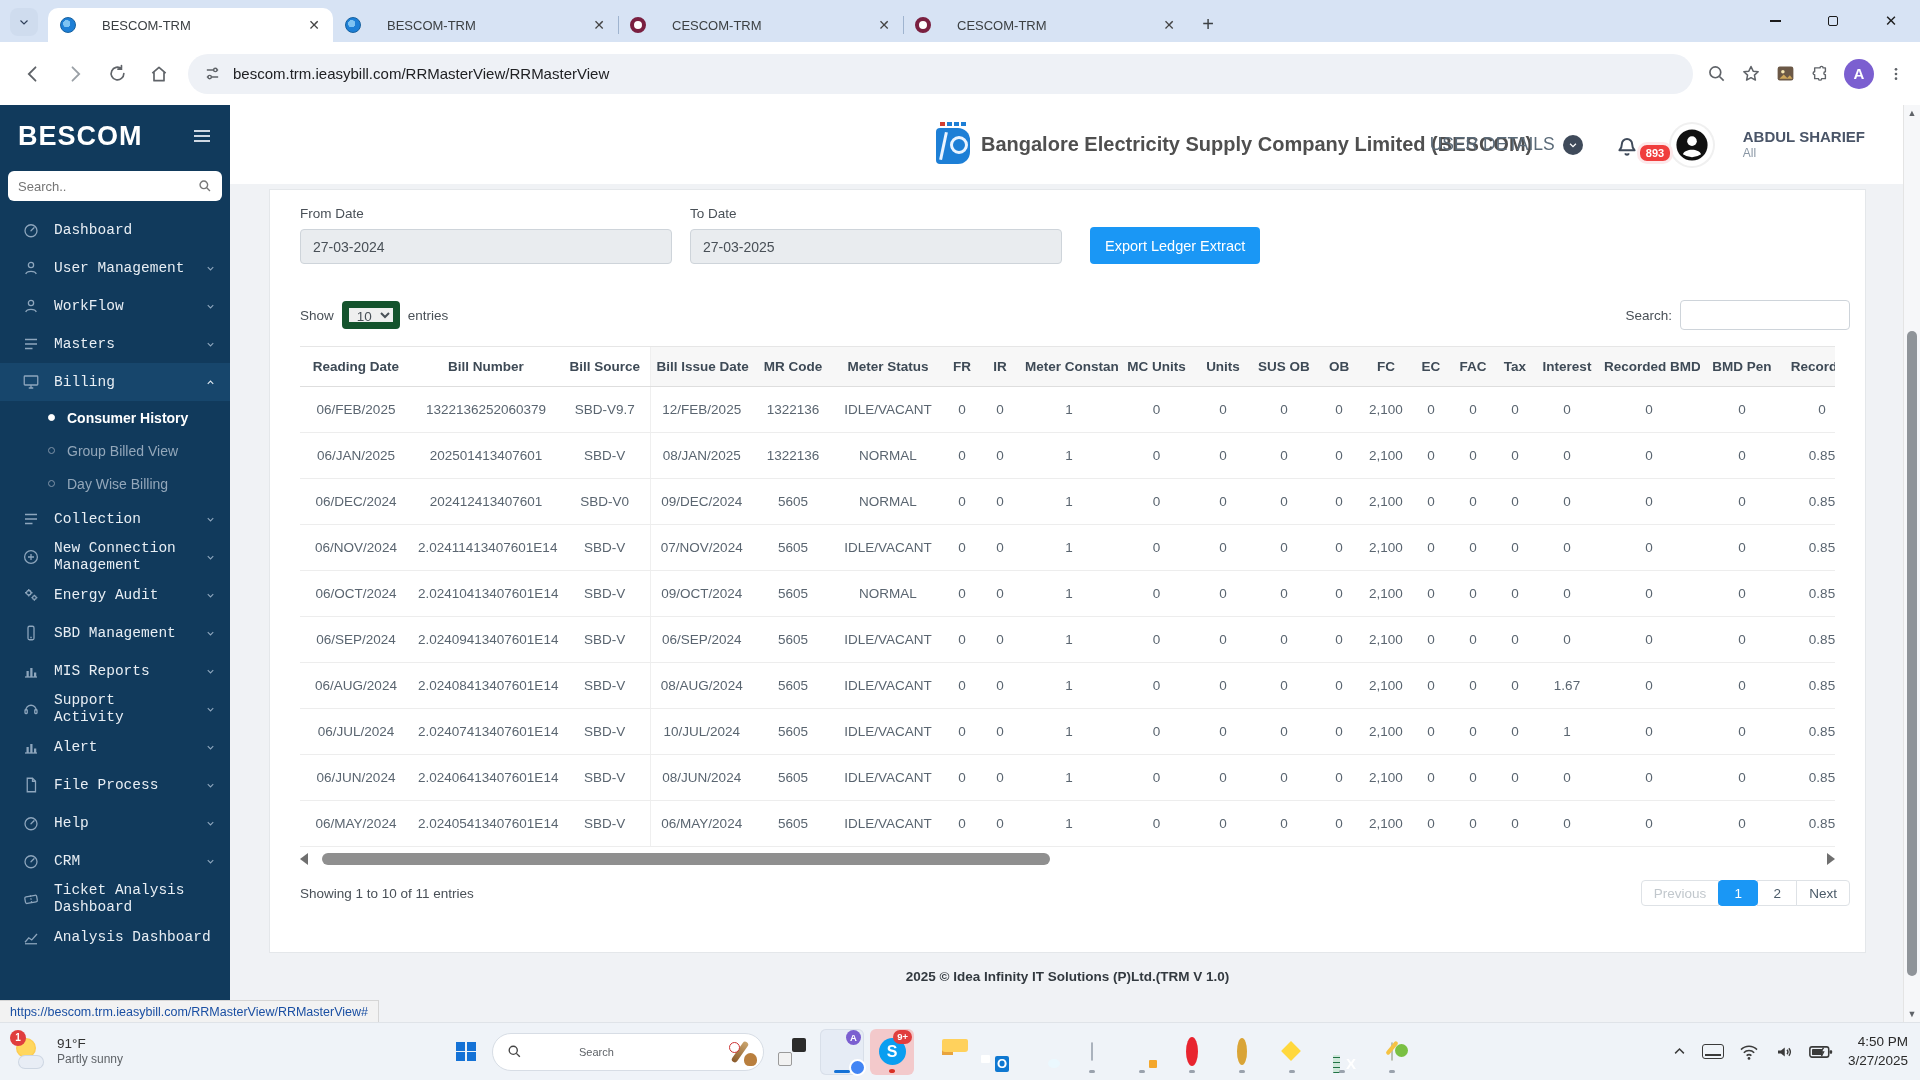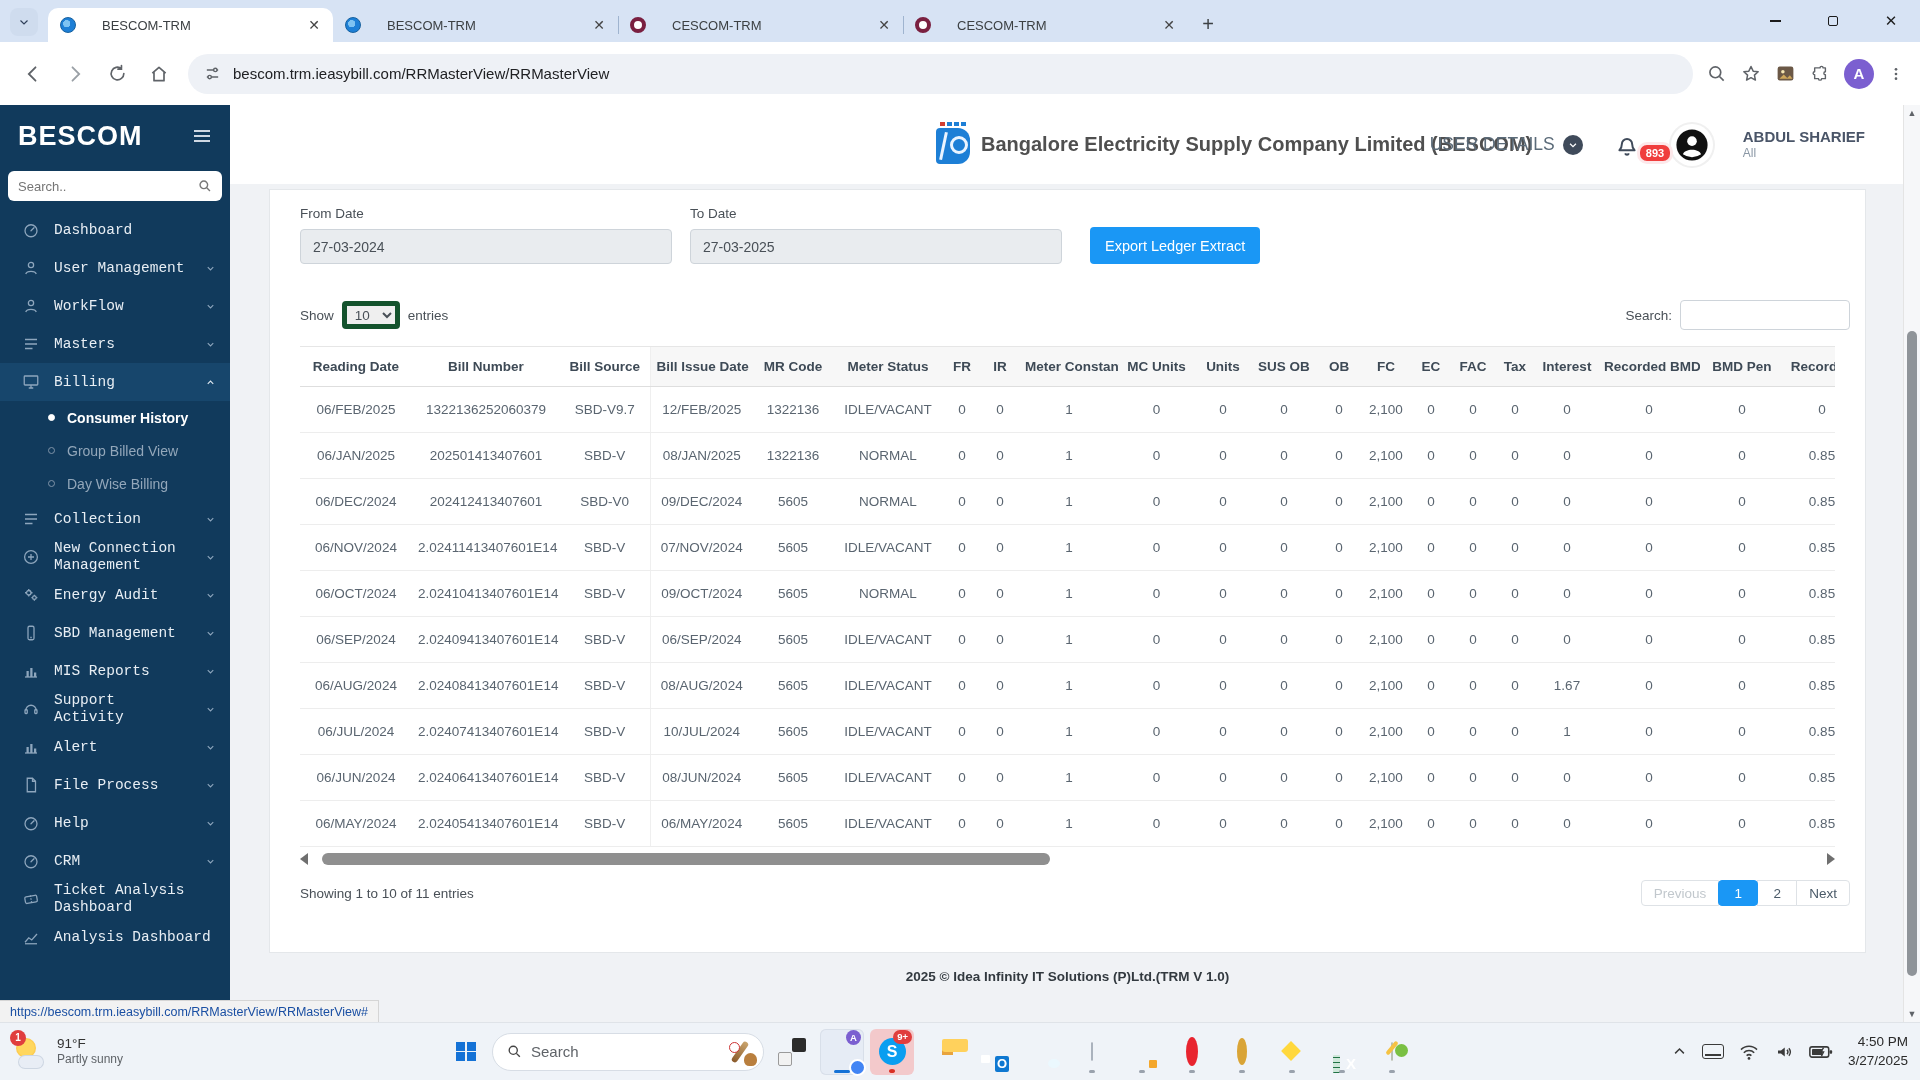--- a/index.html
+++ b/index.html
@@ -74,21 +74,21 @@
 
   
   .content { padding:5px 54px 0 39px; height:calc(100% - 79px); position:relative; }
   .card { background:#fff; border:1px solid #e4e7ea; height:764px; padding:16px 15px 0 30px; }
   .filter-row { display:flex; align-items:flex-end; }
   .fld label { display:block; font-size:13.5px; color:#495057; margin-bottom:8px; }
   .fld input { width:372px; height:35px; background:#e9ecef; border:1px solid #ced4da; border-radius:4px; padding:0 12px; font-size:14px; color:#495057; font-family:inherit; }
   .fld + .fld { margin-left:18px; }
   .btn-export { margin-left:28px; height:37px; background:#1a97f5; border:none; border-radius:4px; color:#fff; font-size:14.5px; padding:0 15px; font-family:inherit; }
   .list-controls { margin-top:36px; display:flex; align-items:center; font-size:13.5px; color:#495057; }
-  .list-controls select { margin:0 8px; width:58px; height:28px; border:5px solid #14532d; border-radius:4px; font-size:13.5px; color:#495057; padding:0 4px; font-family:inherit; }
+  .list-controls select { margin:0 8px; width:58px; height:28px; border:7px solid #14532d; border-radius:4px; font-size:13.5px; color:#495057; padding:0 4px; font-family:inherit; }
   .search-wrap { margin-left:auto; display:flex; align-items:center; gap:8px; }
   .search-wrap input { width:170px; height:30px; border:1px solid #ced4da; border-radius:4px; padding:0 8px; font-family:inherit; }
   .table-viewport { margin-top:16px; width:1535px; overflow:hidden; }
   table.grid { width:1560px; border-collapse:collapse; table-layout:fixed; }
   .grid th { padding:12px 6px; font-size:13.5px; font-weight:bold; color:#3e4a56; border-top:1px solid #e6e6e6; border-bottom:1px solid #dedede; text-align:center; background:#fff; white-space:nowrap; overflow:hidden; }
   .grid th.shade { background:#f7f7f7;margin-top:48px; }
   .grid td { padding:15px 6px; font-size:13.5px; color:#5a6570; border-bottom:1px solid #ededed; text-align:center; white-space:nowrap; overflow:hidden; }
   .grid td.divL, .grid th.divL { border-left:1px solid #efefef; }
   .hscroll { margin-top:4px; height:15px; display:flex; align-items:center; width:1535px; }
   .harrow { width:0; height:0; border-style:solid; }
@@ -121,21 +121,21 @@
   .cloud { position:absolute; left:5px; bottom:0; width:24px; height:12px; border-radius:8px; background:#e8edf5; box-shadow:0 0 0 1px #cdd6e2; }
   .wbadge { position:absolute; left:-4px; top:-6px; width:16px; height:16px; border-radius:50%; background:#e03e3e; color:#fff; font-size:10px; font-weight:bold; display:flex; align-items:center; justify-content:center; }
   .wtxt { line-height:1.3; }
   .wtemp { font-size:13.5px; color:#333; }
   .wcond { font-size:12px; color:#5f6368; }
   .tb-center { position:absolute; left:446px; top:0; height:100%; display:flex; align-items:center; gap:6px; }
   .start { width:40px; height:44px; display:flex; align-items:center; justify-content:center; }
   .win-logo { display:grid; grid-template-columns:9px 9px; grid-template-rows:9px 9px; gap:1.5px; }
   .win-logo i { background:#1572d6; }
   .tb-search { width:272px; height:38px; background:#fff; border:1px solid #d7dde5; border-radius:19px; display:flex; align-items:center; padding:0 6px 0 14px; gap:9px; }
-  .tb-search .ph { font-size:15px; color:#5f6368; flex:1; }
+  .tb-search .ph { font-size:11px; color:#5f6368; flex:1;margin-left:48px; }
   .sport { position:relative; width:30px; height:28px; }
   .bat { position:absolute; left:10px; top:2px; width:6px; height:24px; background:linear-gradient(#caa56d,#8a5a2b); border-radius:3px; transform:rotate(35deg); }
   .ball { position:absolute; left:2px; top:4px; width:11px; height:11px; border-radius:50%; background:#fff; border:1px solid #c33; }
   .glove { position:absolute; right:0; bottom:0; width:13px; height:13px; border-radius:50% 50% 40% 40%; background:#b97f3e; }
   .tb-icon { width:44px; height:46px; border-radius:6px; position:relative; display:flex; align-items:center; justify-content:center; }
   .tb-icon.active-app { background:#e6ecf5; box-shadow:inset 0 0 0 1px #d8dfe9; }
   .tb-icon.alert-app { background:#f3c9cb; }
   .under-blue { position:absolute; bottom:2px; left:14px; width:16px; height:3px; border-radius:2px; background:#1572d6; }
   .under-red { position:absolute; bottom:2px; left:19px; width:6px; height:4px; border-radius:50%; background:#d93025; }
   .run-dot { position:absolute; bottom:2px; left:19px; width:6px; height:3px; border-radius:2px; background:#9aa2ad; }

